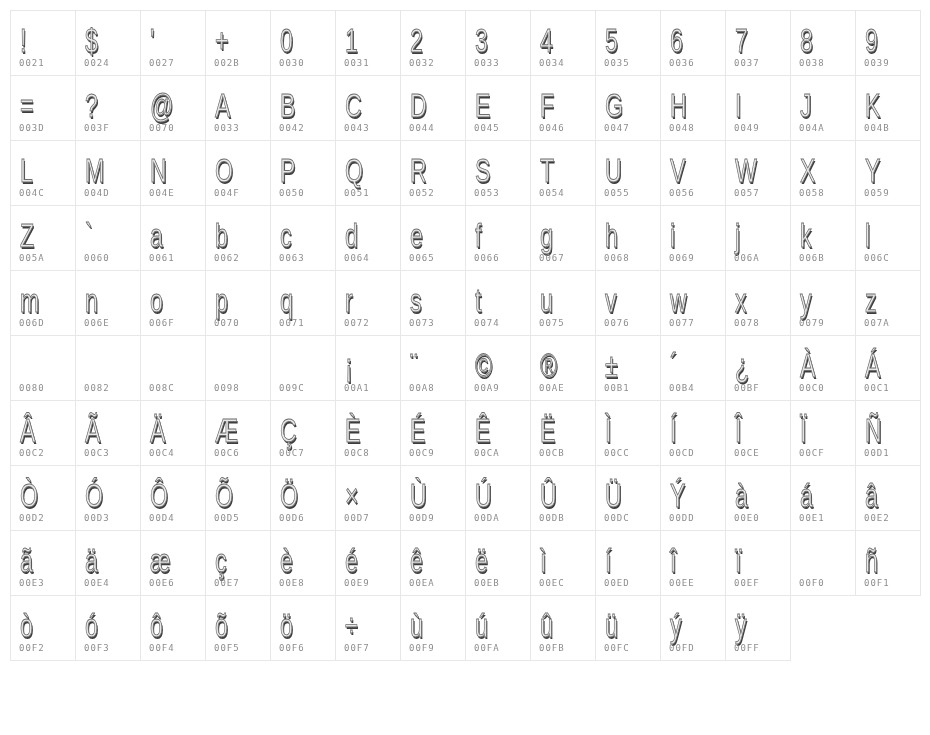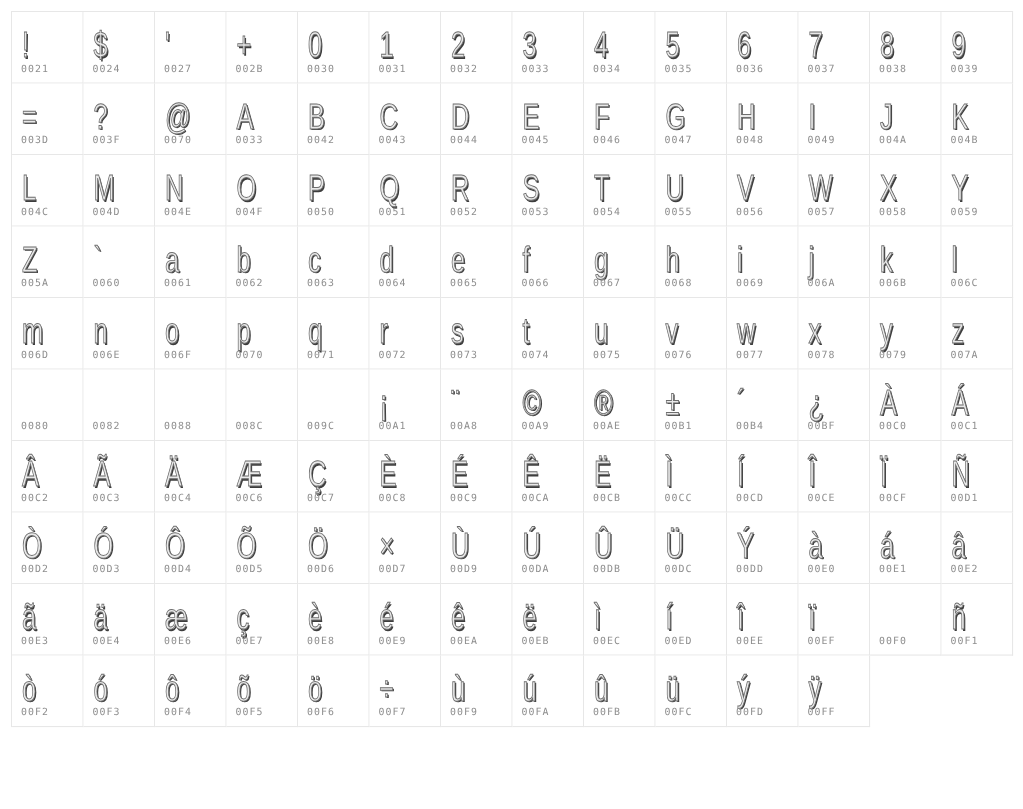--- a/index.html
+++ b/index.html
@@ -411,30 +411,30 @@
   <div class="cell">
     <span class="glyph"></span>
     <span class="cp-label">0080</span>
   </div>
 
   <div class="cell">
     <span class="glyph"></span>
     <span class="cp-label">0082</span>
   </div>
 
-  <div class="cell">
-    <span class="glyph"></span>
-    <span class="cp-label">0088</span>
-  </div>
 
   <div class="cell">
     <span class="glyph"></span>
     <span class="cp-label">008C</span>
   </div>
 
+  <div class="cell">
+    <span class="glyph"></span>
+    <span class="cp-label">0098</span>
+  </div>
 
   <div class="cell">
     <span class="glyph"></span>
     <span class="cp-label">009C</span>
   </div>
 
 
 
   <div class="cell">
     <span class="glyph">¡</span>

